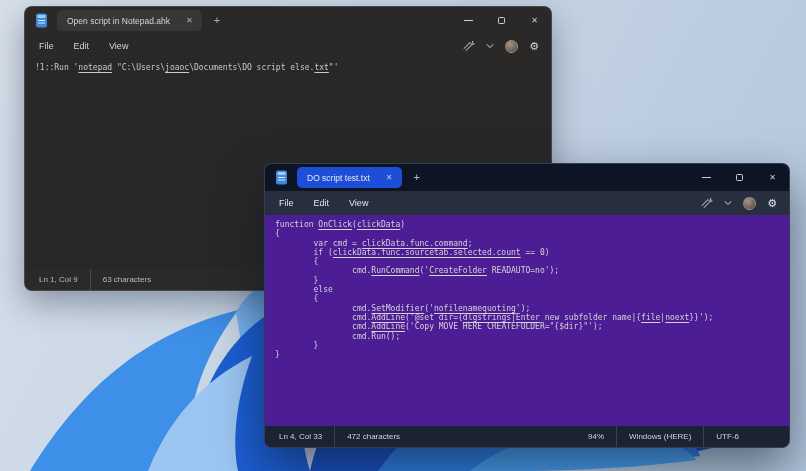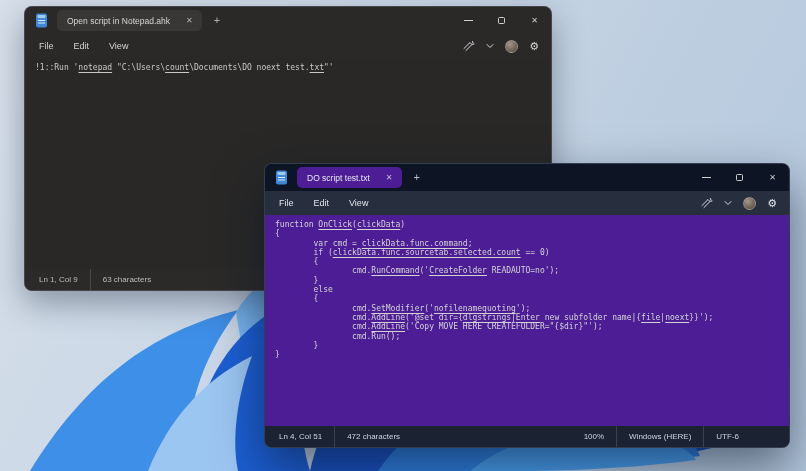--- a/index.html
+++ b/index.html
@@ -60,21 +60,21 @@
     background:#2a2928; box-shadow:0 12px 32px rgba(20,30,50,0.38);margin-left:16px; }
   .win-back .titlebar { background:#2a2928; color:#cfcfcf; }
   .win-back .tab { background:#383736; color:#d6d6d6; }
   .win-back .menubar { background:#2a2928; color:#d4d4d4; }
   .win-back .editor { background:#292827; color:#c9c9c9; }
   .win-back .statusbar { background:#2b2a29; color:#bdbdbd; }
   
   .win-front { left:264px; top:163px; width:526px; height:285px;
     background:#10182a; box-shadow:0 20px 48px rgba(10,20,40,0.55); }
   .win-front .titlebar { background:#0d1424; color:#e3e7ee; }
-  .win-front .tab { background:#4c1d95; color:#e6eaf1;justify-content:flex-end; }
+  .win-front .tab { background:#1d4ed8; color:#e6eaf1;justify-content:flex-end; }
   .win-front .menubar { background:#272e3d; color:#e1e5ec; }
   .win-front .editor { background:#4c1d95; color:#d4d4d4; }
   .win-front .statusbar { background:#1b2232; color:#ccd3e2; }
   .icon-stroke { stroke:#d6dae2; fill:none; stroke-width:1; stroke-linecap:round; stroke-linejoin:round; }
 </style>
 </head>
 <body>
 
 <svg class="wallpaper" viewBox="0 0 806 471" preserveAspectRatio="none">
   <path d="M 30 471 C 85 382 150 332 238 310 C 200 362 184 412 190 471 Z" fill="#3e8fe8"></path>
@@ -120,21 +120,21 @@
         <path class="icon-stroke" d="M3 10 L9 4 L11 6 L5 12" transform="translate(0,-1.5)"></path>
         <path class="icon-stroke" d="M11.5 1.5 L12 3 M13 4 L11.5 4.2"></path>
       </svg>
       <svg width="8" height="6" viewBox="0 0 8 6">
         <polyline class="icon-stroke" points="1,1.5 4,4.5 7,1.5"></polyline>
       </svg>
       <div class="avatar"></div>
       <span class="gear">⚙</span>
     </div>
   </div>
-  <div class="editor"><div class="code-line"><span>!1::Run '</span><span class="misspelled">notepad</span><span> "C:\Users\</span><span class="misspelled">count</span><span>\Documents\DO noext test.</span><span class="misspelled">txt</span><span>"'</span></div></div>
+  <div class="editor"><div class="code-line"><span>!1::Run '</span><span class="misspelled">notepad</span><span> "C:\Users\</span><span class="misspelled">joaoc</span><span>\Documents\DO script else.</span><span class="misspelled">txt</span><span>"'</span></div></div>
   <div class="statusbar">
     <span class="cell">Ln 1, Col 9</span>
     <span class="cell">63 characters</span>
   </div>
 </div>
 
 <div class="win win-front">
   <div class="titlebar">
     <svg class="appicon" viewBox="0 0 13 15">
       <rect x="1" y="0.5" width="11" height="14" rx="2" fill="#3f87d8"></rect>
@@ -170,21 +170,21 @@
       </svg>
       <svg width="8" height="6" viewBox="0 0 8 6">
         <polyline class="icon-stroke" points="1,1.5 4,4.5 7,1.5"></polyline>
       </svg>
       <div class="avatar"></div>
       <span class="gear">⚙</span>
     </div>
   </div>
   <div class="editor"><div class="code-line"><span>function </span><span class="misspelled">OnClick</span><span>(</span><span class="misspelled">clickData</span><span>)</span></div><div class="code-line"><span>{</span></div><div class="code-line"><span>	var cmd = </span><span class="misspelled">clickData.func.command</span><span>;</span></div><div class="code-line"><span>	if (</span><span class="misspelled">clickData.func.sourcetab.selected.count</span><span> == 0)</span></div><div class="code-line"><span>	{</span></div><div class="code-line"><span>		cmd.</span><span class="misspelled">RunCommand</span><span>('</span><span class="misspelled">CreateFolder</span><span> READAUTO=no');</span></div><div class="code-line"><span>	}</span></div><div class="code-line"><span>	else</span></div><div class="code-line"><span>	{</span></div><div class="code-line"><span>		cmd.</span><span class="misspelled">SetModifier</span><span>('</span><span class="misspelled">nofilenamequoting</span><span>');</span></div><div class="code-line"><span>		cmd.</span><span class="misspelled">AddLine</span><span>('@set dir={</span><span class="misspelled">dlgstrings</span><span>|</span><span class="misspelled">Enter</span><span> new subfolder name|{</span><span class="misspelled">file</span><span>|</span><span class="misspelled">noext</span><span>}}');</span></div><div class="code-line"><span>		cmd.</span><span class="misspelled">AddLine</span><span>('Copy MOVE HERE CREATEFOLDER="{$dir}"');</span></div><div class="code-line"><span>		cmd.Run();</span></div><div class="code-line"><span>	}</span></div><div class="code-line"><span>}</span></div></div>
   <div class="statusbar">
-    <span class="cell">Ln 4, Col 51</span>
+    <span class="cell">Ln 4, Col 33</span>
     <span class="cell">472 characters</span>
     <div class="status-right">
-      <span class="cell">100%</span>
+      <span class="cell">94%</span>
       <span class="cell">Windows (HERE)</span>
       <span class="cell">UTF-6</span>
     </div>
   </div>
 </div>
 
 </body></html>

